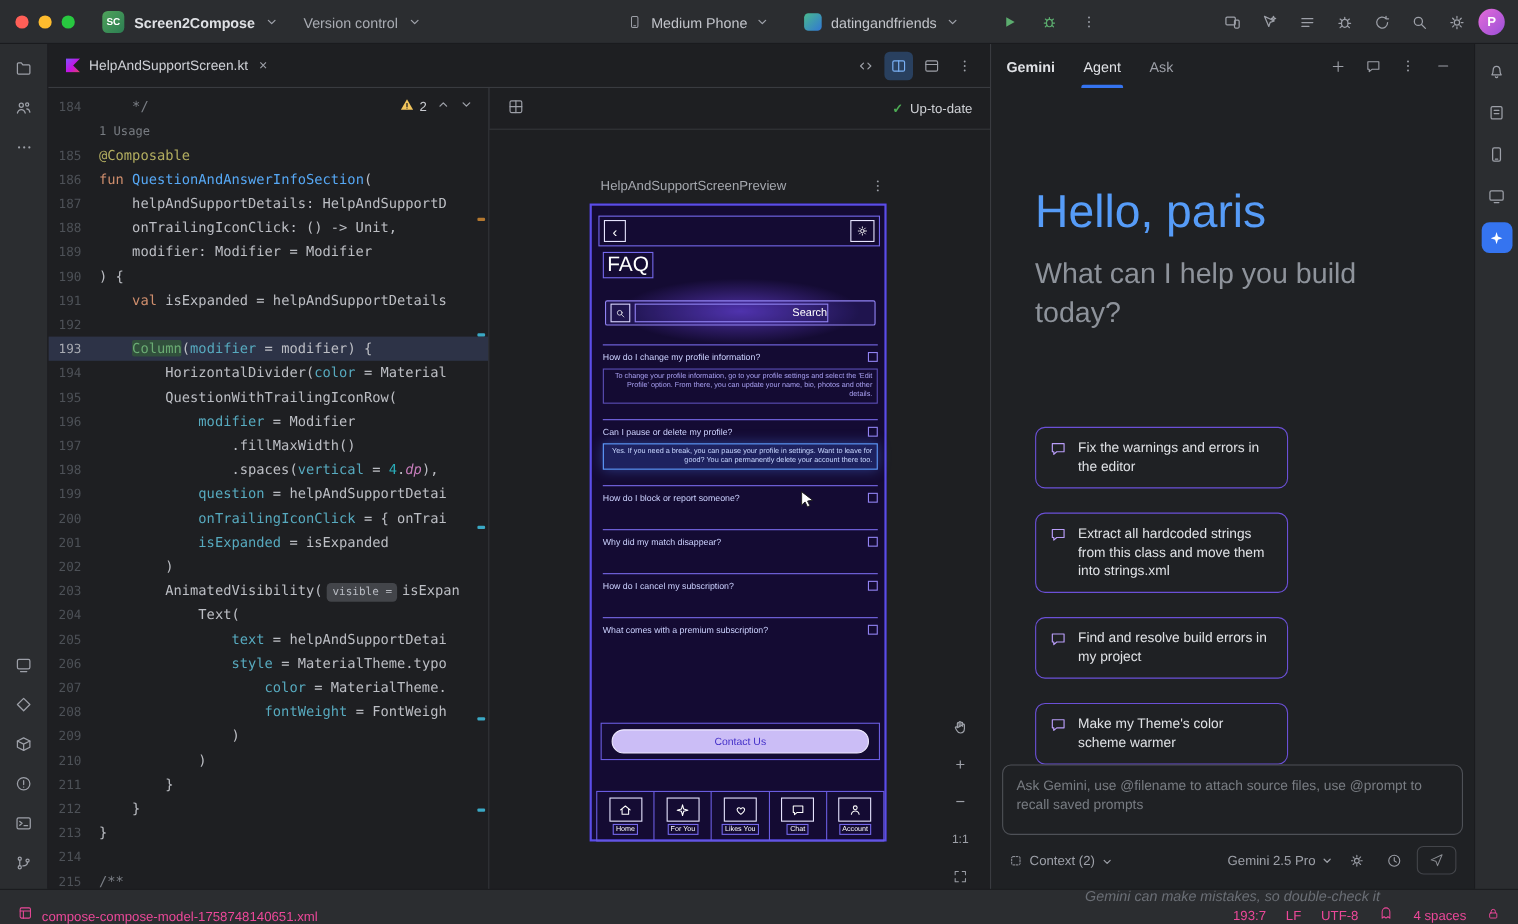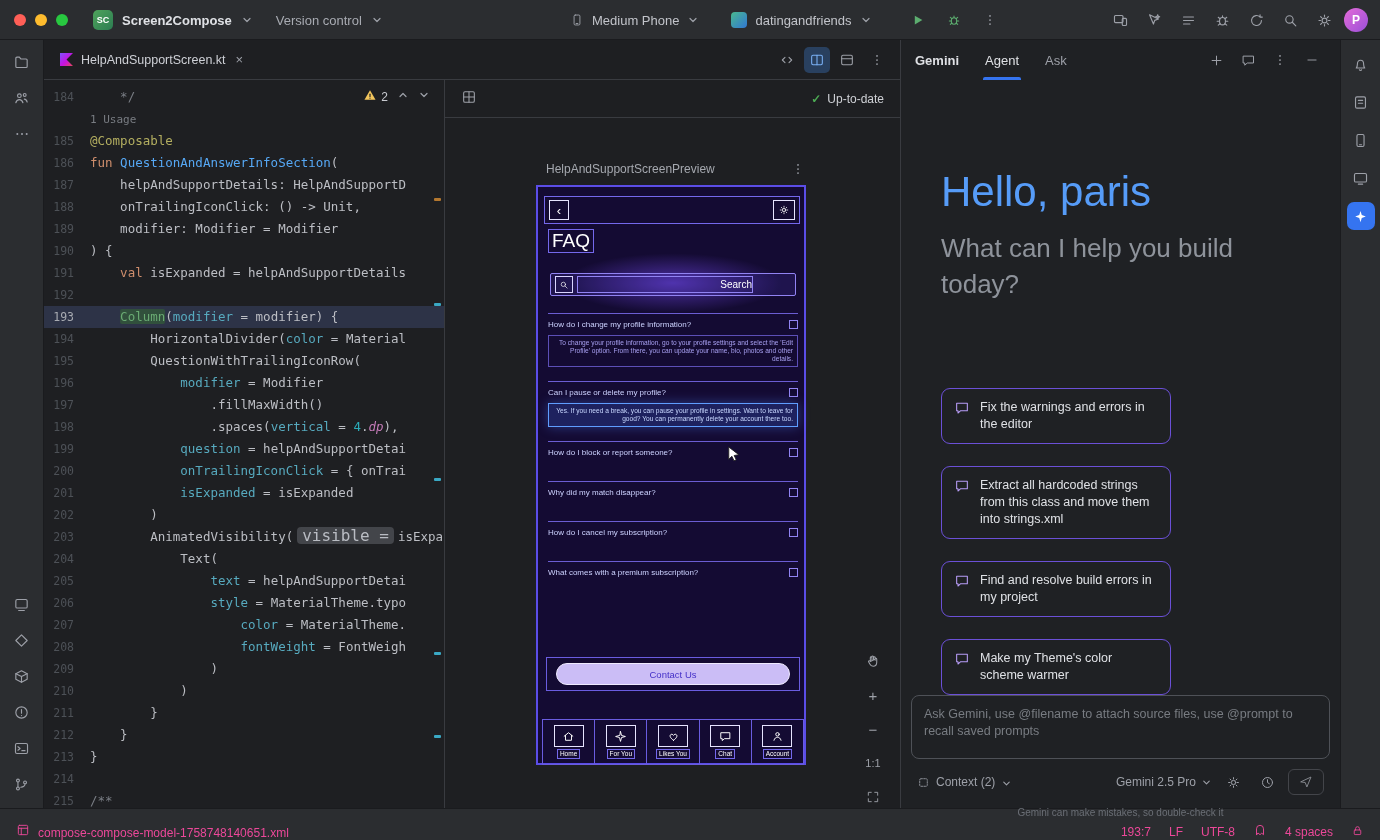--- a/index.html
+++ b/index.html
@@ -58,21 +58,21 @@
     font-family:"DejaVu Sans Mono", monospace; font-size:12.5px; }
   .crow { display:flex; height:22px; line-height:22px; }
   .crow.hl { background:#2d3347; }
   .ln { width:46px; flex:none; text-align:right; padding-right:16px; color:#4d5157; font-size:11.5px; }
   .crow.hl .ln { color:#a8abb2; }
   .ct { white-space:pre; }
   .s-def{color:#bcbec4} .s-cm{color:#7a7e85} .s-kw{color:#cf8e6d} .s-ann{color:#b3ae60}
   .s-fn{color:#56a8f5} .s-arg{color:#57aabf} .s-num{color:#2aacb8} .s-ext{color:#c77dbb;font-style:italic}
   .s-comp{color:#6aab73} .s-hl{background:#31503c;border-radius:2px}
   .s-hint{color:#787c82;font-size:11px}
-  .s-inlay{background:#43454a;color:#b9bcc3;border-radius:4px;padding:0 5px;font-size:16px;margin:0 4px;display:inline-block;line-height:17px}
+  .s-inlay{background:#43454a;color:#b9bcc3;border-radius:4px;padding:0 5px;font-size:10px;margin:0 4px;display:inline-block;line-height:17px}
   .inspect { position:absolute; top:8px; right:14px; display:flex; align-items:center; gap:9px;
     color:#c8cad0; font-size:12px; font-family:"Liberation Sans",sans-serif; }
   .stripe { position:absolute; right:3px; width:7px; height:3px; border-radius:1px; }
 
   
   .preview-pane { flex:1; display:flex; flex-direction:column; border-left:1px solid #393b40; }
   .preview-header { height:38px; flex:none; display:flex; align-items:center; padding:0 16px;
     border-bottom:1px solid #393b40; color:#9da0a8; }
   .uptodate { margin-left:auto; display:flex; align-items:center; gap:6px; font-size:12px; color:#cfd1d6; }
   .check { color:#4dab54; font-weight:bold; }
@@ -138,21 +138,21 @@
   .card svg { flex:none; margin-top:1px; color:#b89df8; }
   .gem-footer { margin-top:auto; padding:0 10px 8px; }
   .gem-input { border:1px solid #4e5157; border-radius:8px; min-height:64px; padding:10px 12px;
     color:#787c82; font-size:12.5px; line-height:17px; }
   .gem-controls { display:flex; align-items:center; gap:8px; margin-top:10px; padding:0 6px; color:#9da0a8; font-size:12px; }
   .chip { display:flex; align-items:flex-end; gap:6px; }
   .model { margin-left:auto; display:flex; align-items:center; gap:5px; }
   .small-btn { width:26px; height:26px; display:flex; align-items:center; justify-content:center; color:#9da0a8; }
   .send-btn { width:36px; height:26px; border:1px solid #43454a; border-radius:6px;
     display:flex; align-items:center; justify-content:center; color:#8a8d93; }
-  .disclaimer { margin-top:12px; text-align:center; color:#6b6f76; font-size:10px; }
+  .disclaimer { margin-top:12px; text-align:center; color:#6b6f76; font-size:13px;font-style:italic; }
 
   
   .statusbar { height:32px; background:#2b2d30; border-top:1px solid #1a1b1e;
     display:flex; align-items:flex-end; padding:0 16px; gap:8px; color:#ec4899; font-size:12px; }
   .sb-right { margin-left:auto; display:flex; align-items:center; gap:18px; }
 </style>
 </head>
 <body>
 
 <div class="app">

